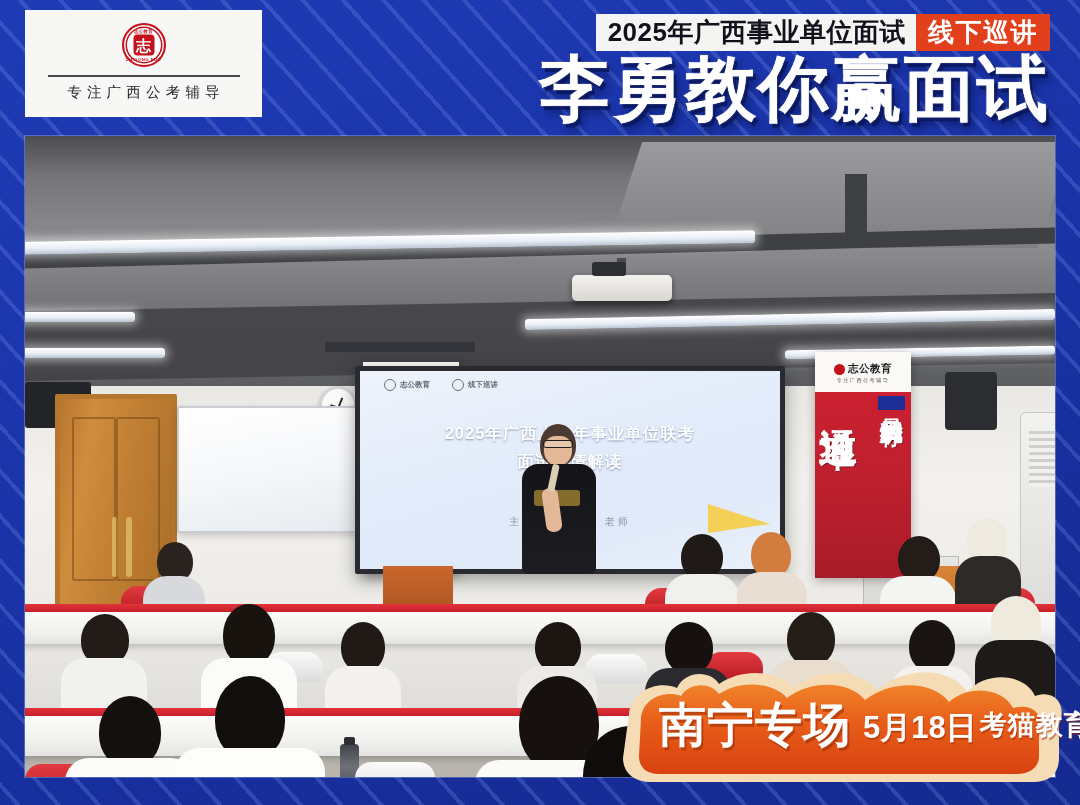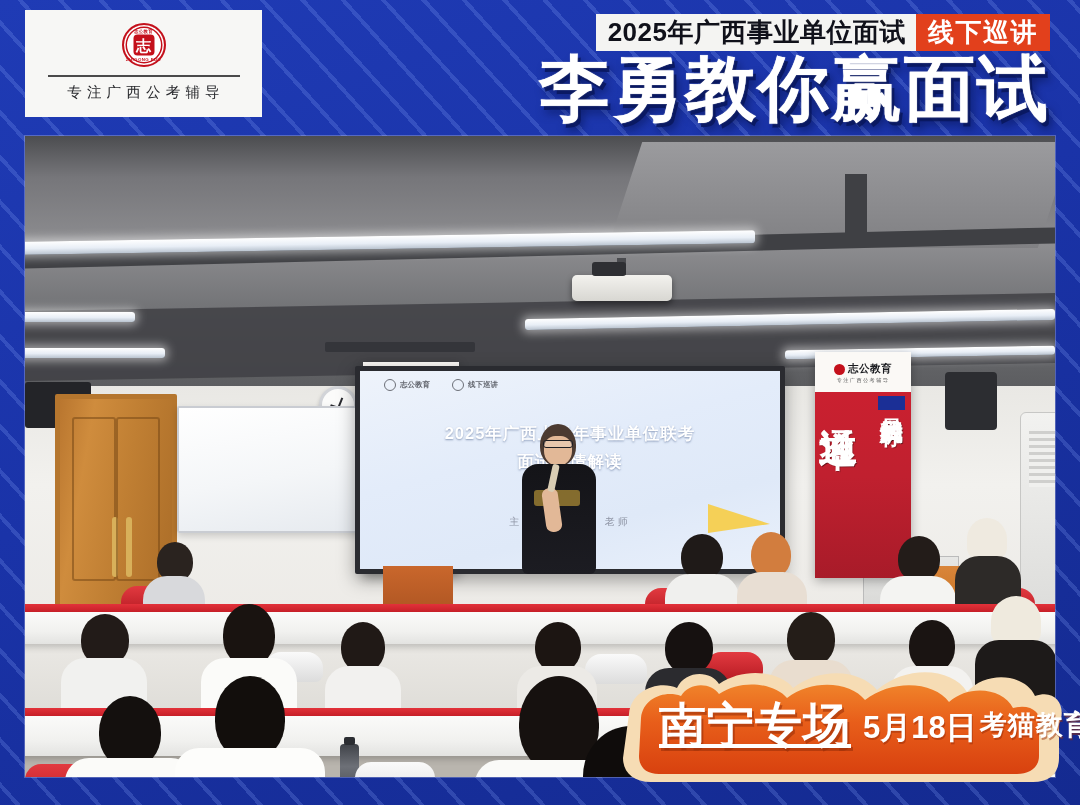--- a/index.html
+++ b/index.html
@@ -363,21 +363,20 @@
   #flame svg{ position:absolute; inset:0; width:100%; height:100%; }
   .flame-text{
     position:absolute; inset:0; display:flex; align-items:center;
     padding-left:44px; gap:12px;
   }
   .flame-city{
     font-size:47px; font-weight:900; color:#ffffff; letter-spacing:1px;
     line-height:1; white-space:nowrap;
     text-shadow:2px 3px 0 rgba(150,44,8,.55);
     font-family:"Liberation Serif","DejaVu Serif",serif;
-    text-decoration:underline;
   }
   .flame-right{ display:flex; gap:3px; margin-top:4px; }
   .flame-date{
     font-size:31px; font-weight:900; color:#ffffff; line-height:1;
     letter-spacing:0px; white-space:nowrap;
     text-shadow:1px 2px 0 rgba(150,44,8,.5);
   }
   .flame-cta{
     font-size:27px; font-weight:900; color:#ffffff; line-height:1;
     letter-spacing:1px; white-space:nowrap;

